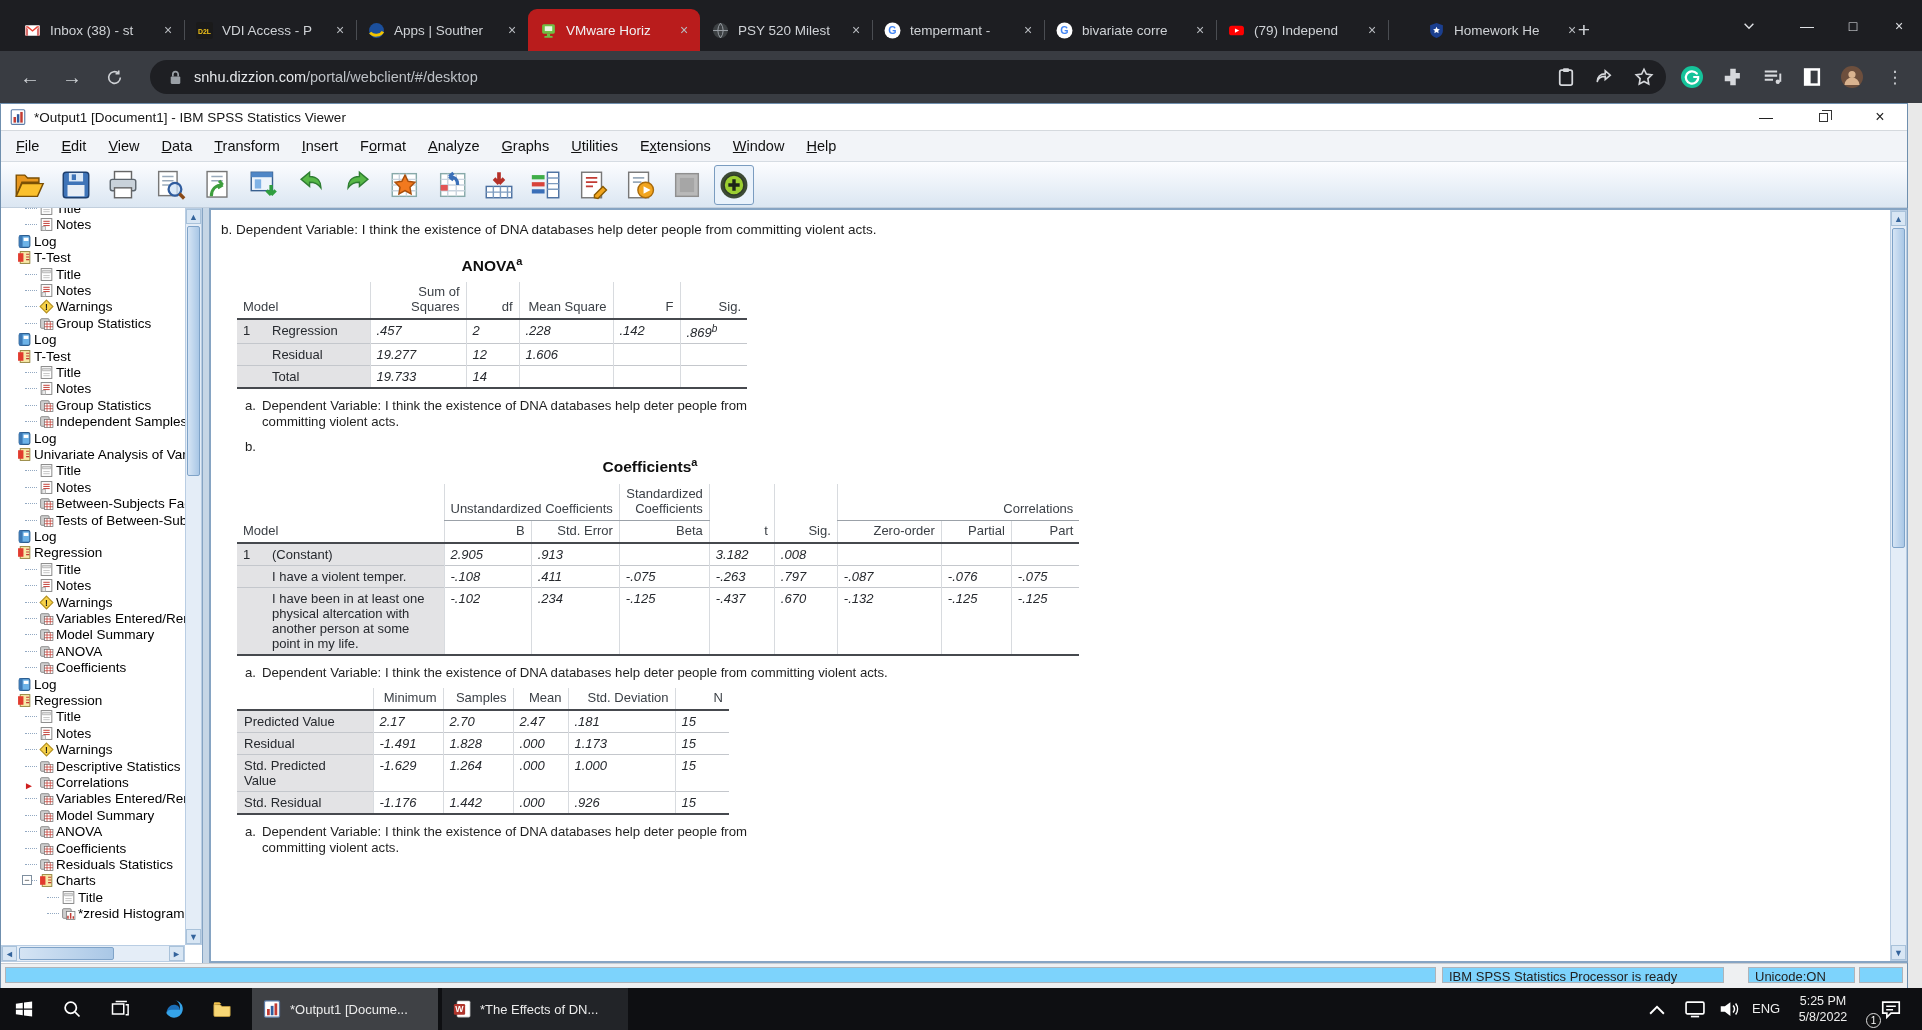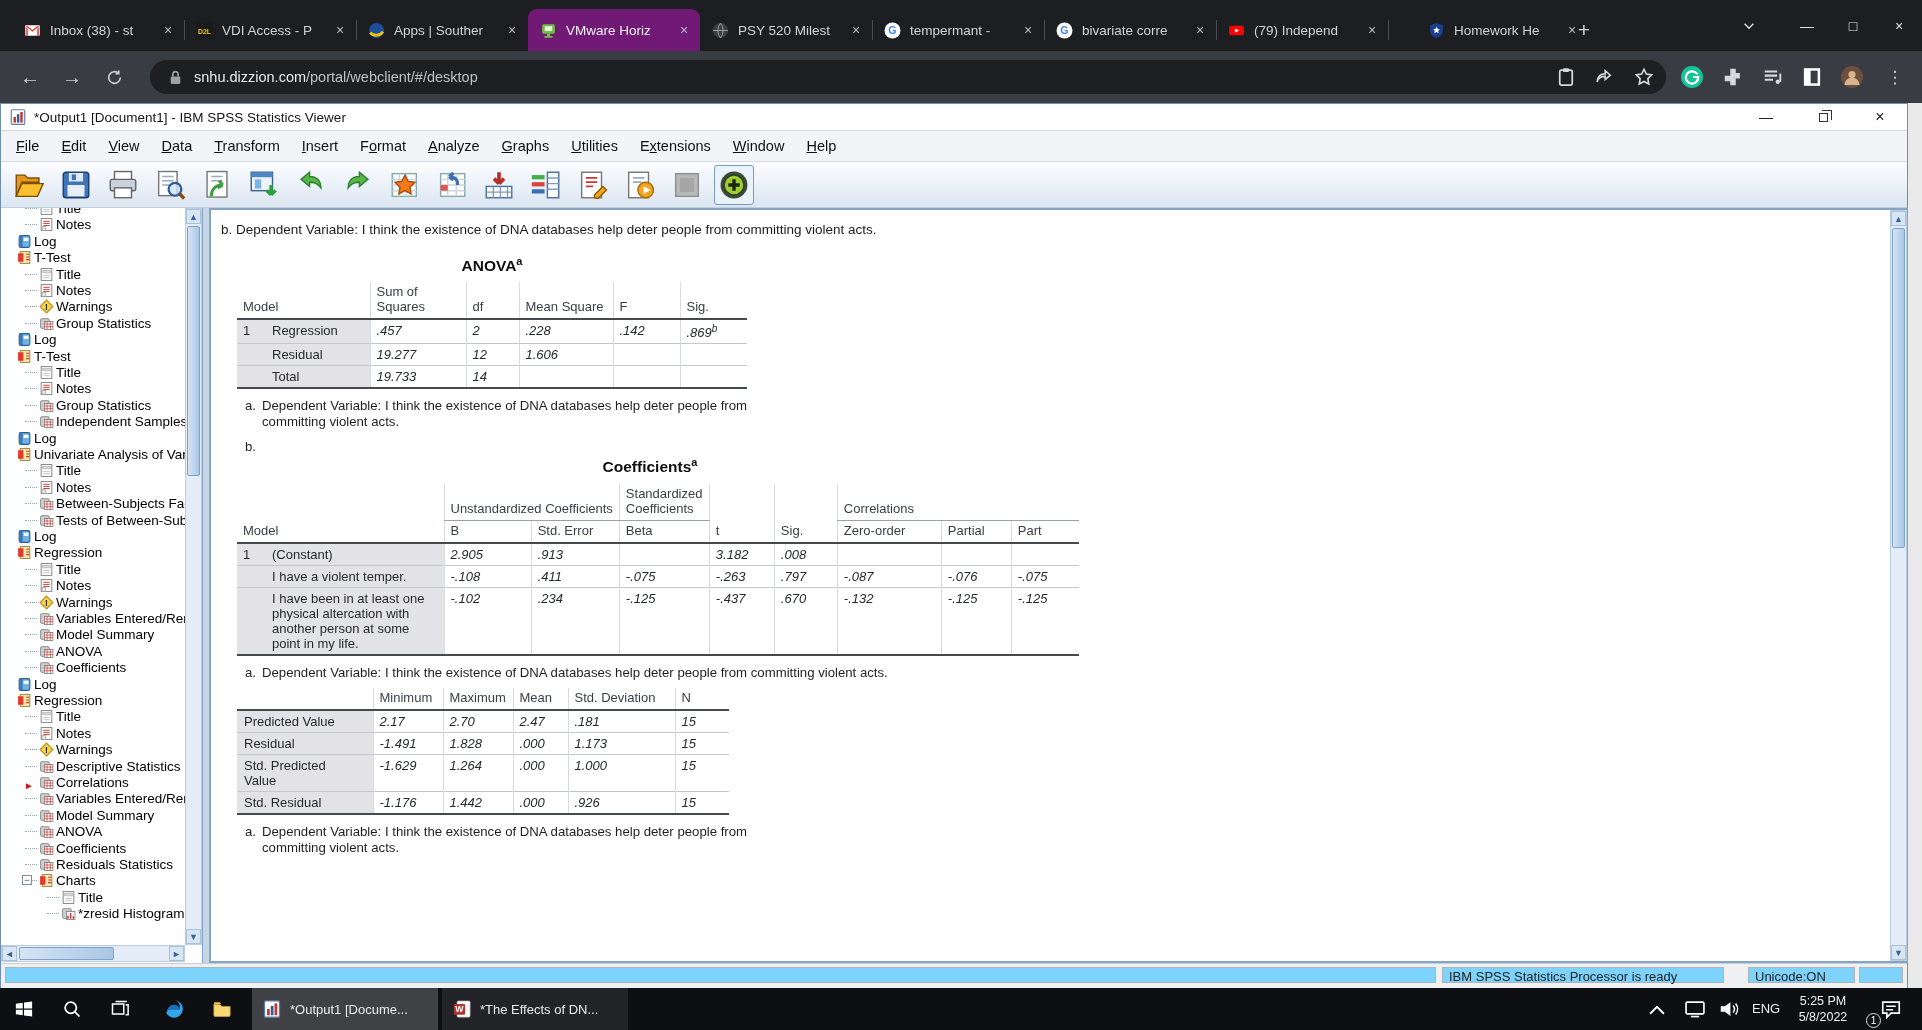--- a/index.html
+++ b/index.html
@@ -4,21 +4,21 @@
 <style>
   * { box-sizing: border-box; margin:0; padding:0; }
   html,body { width:1922px; height:1030px; }
   body { position:relative; background:#000; font-family:"Liberation Sans",sans-serif; overflow:hidden; }
   svg { display:block; }
 
   
   #tabstrip { position:absolute; left:0; top:0; width:1922px; height:51px; background:#1d1e22; }
   .tab { position:absolute; top:9px; height:42px; width:172px; display:flex; align-items:center;
          padding:0 8px 0 12px; color:#cfd2d6; font-size:13.5px; cursor:default; }
-  .tab.active { background:#701a75; border-radius:9px 9px 0 0; color:#f0f1f3; }
+  .tab.active { background:#b91c1c; border-radius:9px 9px 0 0; color:#f0f1f3; }
   .tab .fav { width:17px; height:17px; flex:0 0 17px; margin-right:9px; }
   .tab .t-title { flex:1; overflow:hidden; white-space:nowrap; }
   .tab .t-close { flex:0 0 16px; text-align:center; font-size:14px; color:#b9bcc1; margin-left:4px; }
   .tab-sep { position:absolute; top:20px; width:1px; height:20px; background:#4a4d52; }
   #new-tab { position:absolute; top:17px; font-size: 21px; color:#cfd2d6; width:28px; height:28px; text-align:center; line-height:26px; border-radius:50%; }
   .strip-btn { position:absolute; top:0; height:51px; width:46px; display:flex; align-items:center; justify-content:center; color:#dfe1e5; font-size:14px; }
 
   
   #urlrow { position:absolute; left:0; top:51px; width:1922px; height:52px; background:#393c42; }
   .nav-btn { position:absolute; top:10px; width:34px; height:32px; display:flex; align-items:center; justify-content:center;
@@ -70,21 +70,21 @@
   #contentinner { position:absolute; left:0; top:0; right:17px; bottom:0; overflow:hidden; padding:6px 0 0 0; }
 
   #top-note { margin:6px 0 0 10px; font-size:13.5px; color:#1c1c1c; }
   .ttl { font-weight:bold; font-size:15.5px; color:#0f0f0f; text-align:center; }
   .ttl sup { font-size:11px; }
   #anova-title { margin:18px 0 0 26px; width:510px; }
   #coef-title { margin:26px 0 0 26px; width:826px; }
   #resid-title { margin:22px 0 0 26px; width:492px; }
 
   .spsstbl { border-collapse:collapse; margin:7px 0 0 26px; font-size:13px; color:#26292e; border-bottom:2px solid #46494e; table-layout:fixed; }
-  .spsstbl th { font-weight:normal; color:#3a3f45; padding:2px 6px 4px; text-align:left; vertical-align:bottom; border-left:1px solid #d8dbdf; }
+  .spsstbl th { font-weight:normal; color:#3a3f45; padding:2px 6px 4px; text-align:right; vertical-align:bottom; border-left:1px solid #d8dbdf; }
   .spsstbl th.first { border-left:none; }
   .spsstbl tr.colrow th, .spsstbl thead.single th { border-bottom:2px solid #46494e; }
   .spsstbl th.modelcell { text-align:left; padding-left:6px; }
   .spsstbl tr.grprow th { border-bottom:none; white-space:nowrap; }
   .spsstbl tr.grprow th.g { border-bottom:1px solid #9ba1a8; }
   .spsstbl tr.grprow th.stdg { white-space:normal; }
   .spsstbl th.modelcell.span2 { border-bottom:2px solid #46494e; }
   .spsstbl td { border-left:1px solid #d8dbdf; border-top:1px solid #c4c7cc; padding:3px 13px 3px 6px; vertical-align:top; }
   .spsstbl tr:first-child td { border-top:none; }
   .spsstbl td.num { text-align:left;font-style:italic; }
@@ -1080,21 +1080,21 @@
               <col style="width:70px">
               <col style="width:70px">
               <col style="width:55px">
               <col style="width:107px">
               <col style="width:54px">
             </colgroup>
           <thead class="single">
             <tr>
               <th class="first"></th>
               <th>Minimum</th>
-              <th>Maximum</th>
+              <th>Samples</th>
               <th>Mean</th>
               <th>Std. Deviation</th>
               <th>N</th>
             </tr>
           </thead>
           <tbody id="resid-body">
               <tr>
                 <td class="stub">Predicted Value</td>
                 <td class="num">2.17</td>
                 <td class="num">2.70</td>

